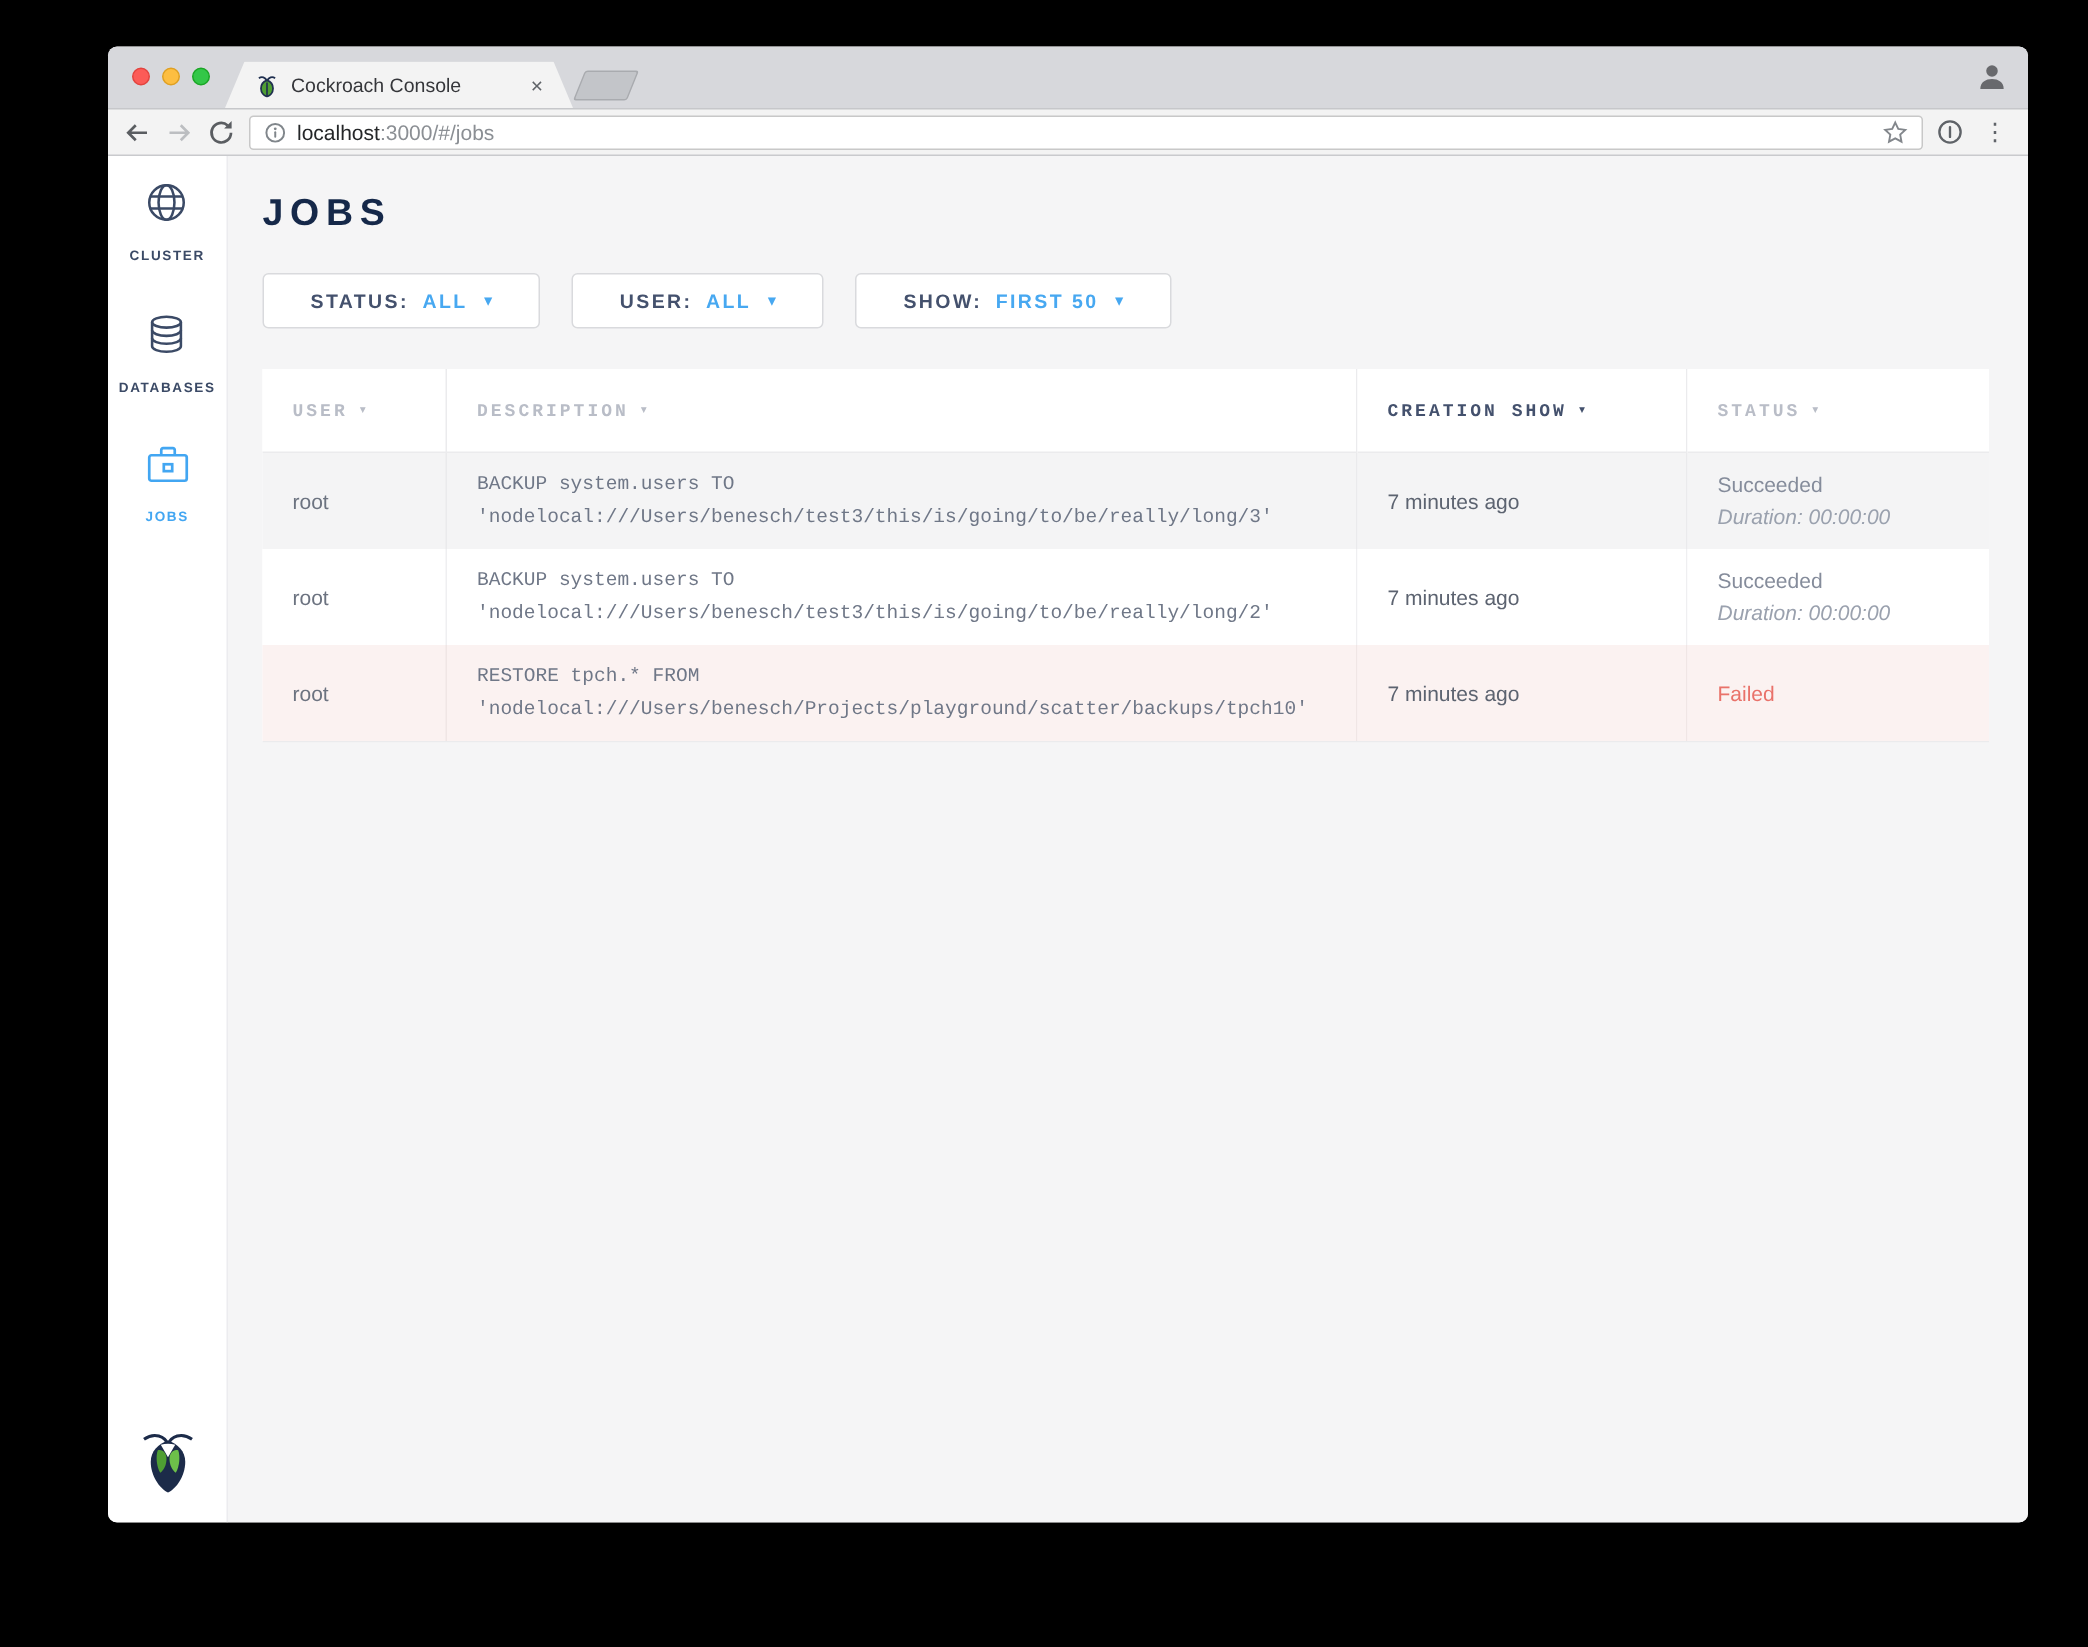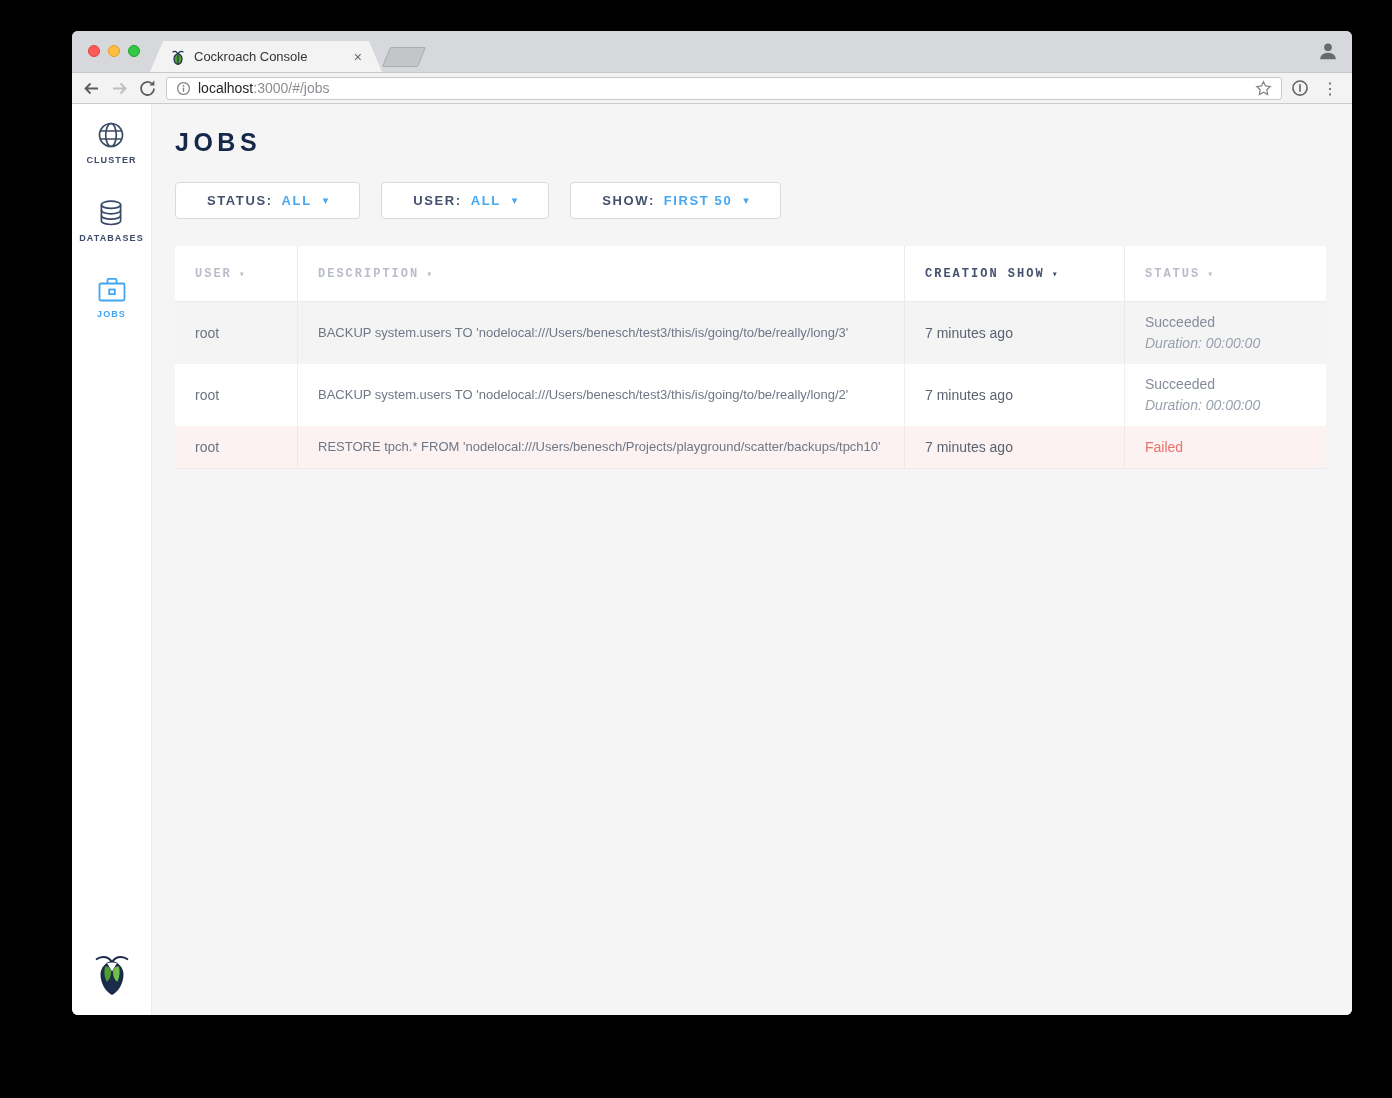--- a/index.html
+++ b/index.html
@@ -33,21 +33,21 @@
   .url { font-size:14px; white-space:nowrap; }
   .url .host { color:#242628; }
   .url .rest { color:#8b8f94; }
   .spacer { flex:1; }
   .menu-dots { font-size:16px; color:#5f6368; letter-spacing:0; padding:0 4px; }
 
   
   .app { flex:1; display:flex; overflow:hidden; }
   .sidebar { width:80px; background:#fff; border-right:1px solid #ececef; flex:none;
              display:flex; flex-direction:column; align-items:center; padding-top:16px; position:relative; }
-  .nav-item { display:flex; flex-direction:column; align-items:center; gap:5px; margin-bottom:33px; cursor:pointer; }
+  .nav-item { display:flex; flex-direction:column; align-items:center; gap:15px; margin-bottom:33px; cursor:pointer; }
   .nav-label { font-size:9px; font-weight:bold; letter-spacing:1.1px; color:#3b4a66; }
   .nav-item.active .nav-label { color:#42a6f2; }
   .logo { position:absolute; bottom:18px; left:50%; transform:translateX(-50%); }
 
   .main { flex:1; background:#f5f5f6; padding:24px 26px 0 23px; overflow:hidden; }
   .page-title { font-size:25px; font-weight:800; letter-spacing:4.5px; color:#152849; }
 
   .filters { display:flex; gap:21px; margin-top:25px; }
   .filter-btn { height:37px; background:#fff; border:1px solid #d9dadd; border-radius:4px;
                 display:flex; align-items:center; padding:0 31px; gap:9px; cursor:pointer; }
@@ -64,21 +64,21 @@
   .th:last-child { border-right:none; }
   .th .caret { font-size:10px; letter-spacing:0; }
   .th.sorted { color:#44516d; }
 
   .td { padding:10px 20px; border-right:1px solid #eceaea; display:flex; flex-direction:column; justify-content:center; }
   .td:last-child { border-right:none; }
   .row-0 .td { background:#f4f4f5; border-right-color:#eaeaec; }
   .row-1 .td { background:#fff; border-right-color:#efeff1; }
   .row-2 .td { background:#fbf2f1; border-right-color:#f0e6e5; }
   .cell-user { font-size:14px; color:#6c7380; }
-  .cell-desc { font-family:Liberation Sans, sans-serif; font-size:13px; line-height:22px; color:#6f7787; }
+  .cell-desc { font-family:Liberation Mono, monospace; font-size:13px; line-height:22px; color:#6f7787; }
   .cell-time { font-size:14px; color:#5c6370; }
   .status-line { font-size:14px; color:#858c9b; line-height:21px; }
   .status-duration { font-size:14px; font-style:italic; color:#9aa1ae; line-height:21px; }
   .status-failed { color:#e9726a; }
 </style>
 </head>
 <body>
 
 <div class="window">
 

